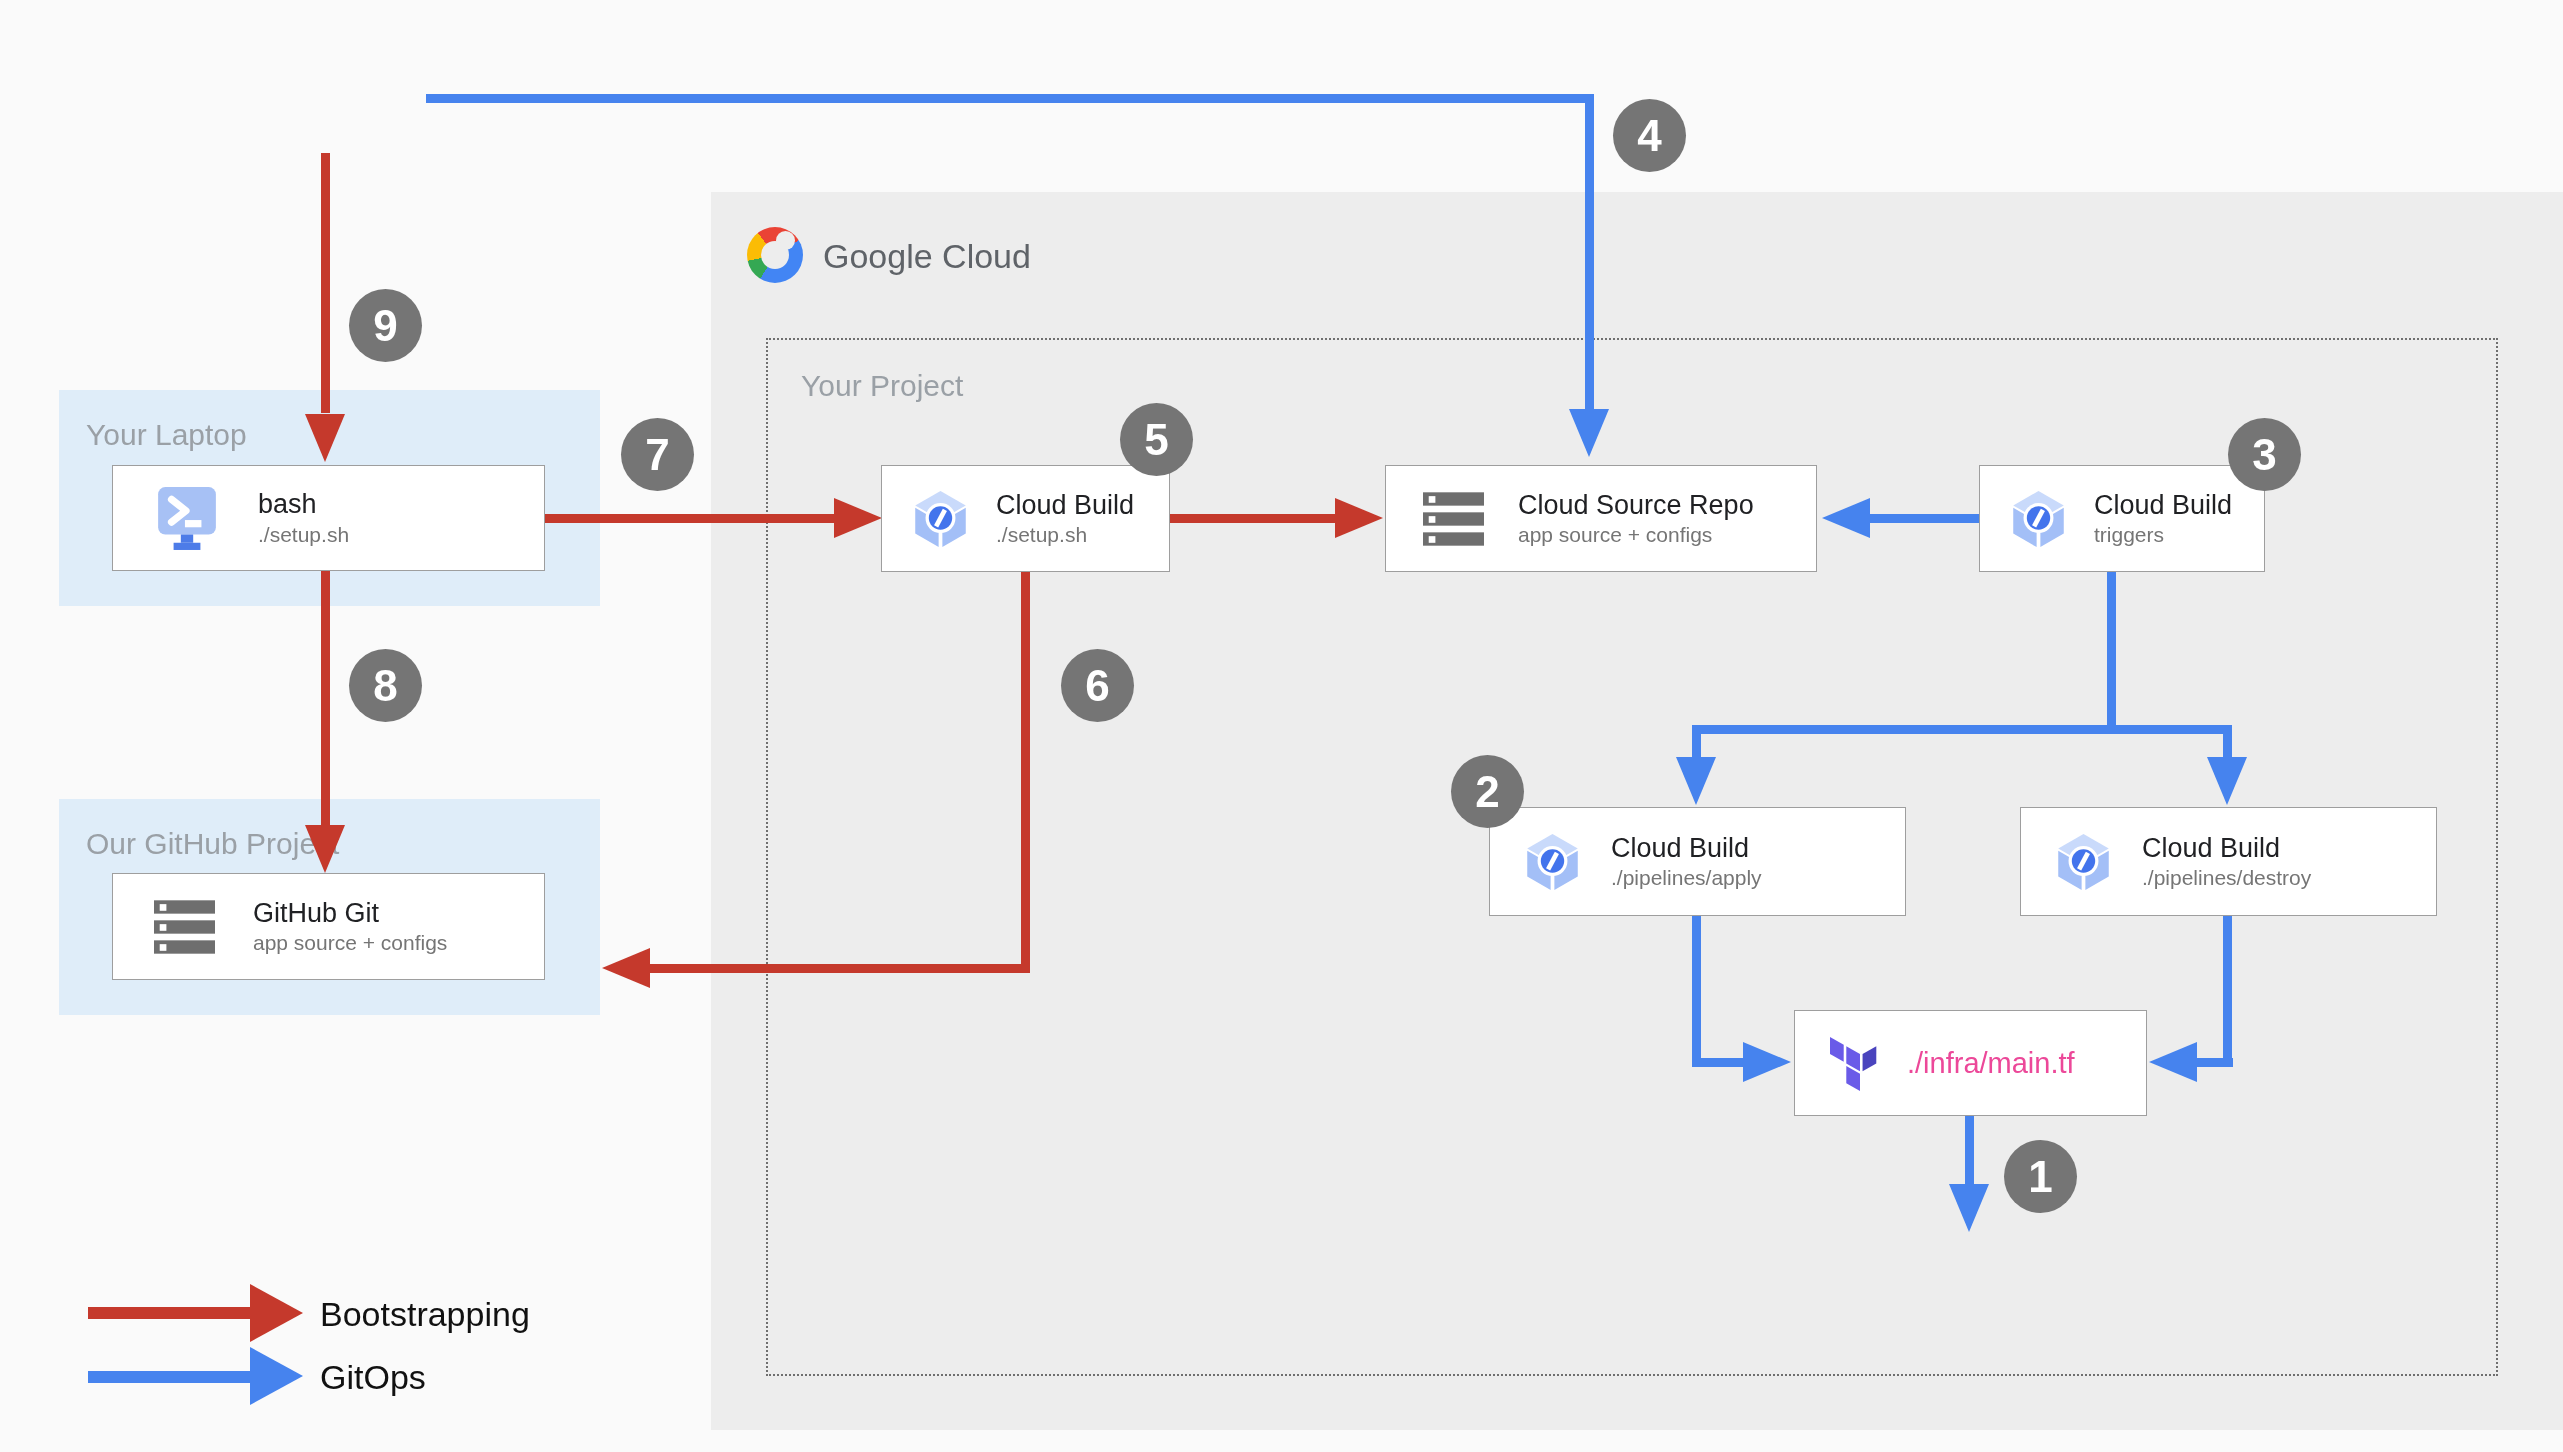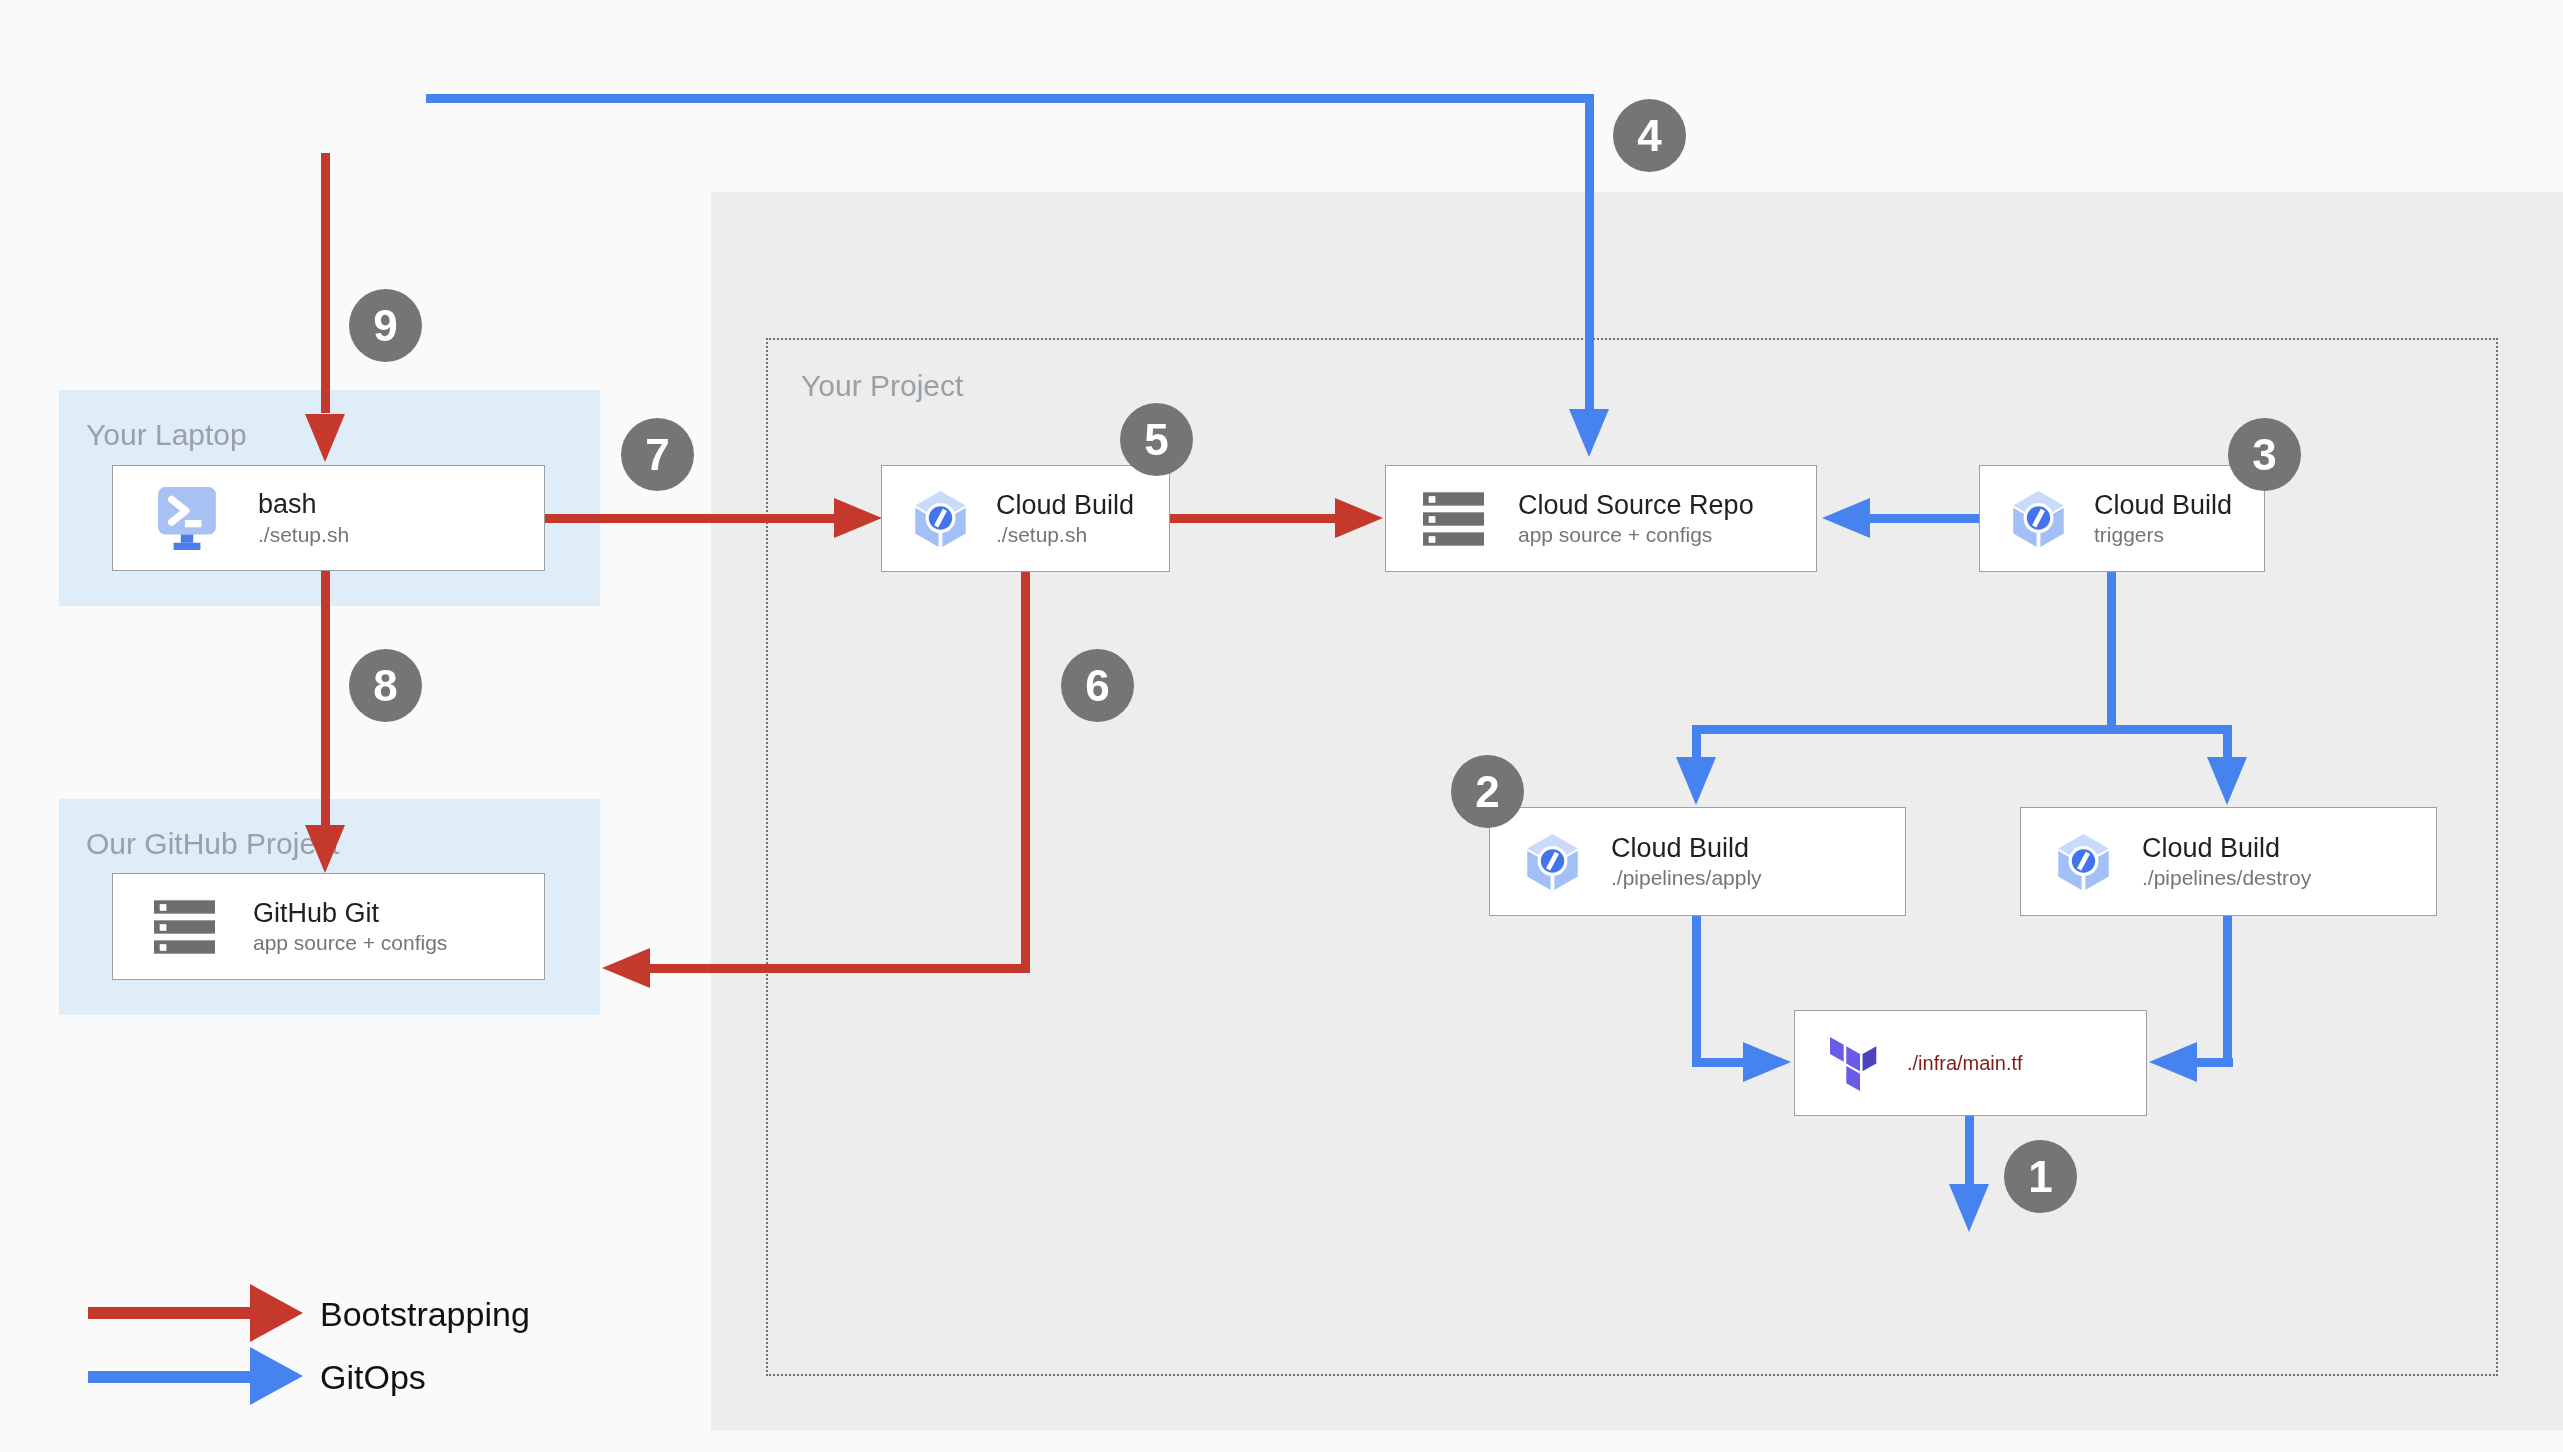--- a/index.html
+++ b/index.html
@@ -25,21 +25,21 @@
   .dotted-area{border:2.2px dotted #6F6F6F;}
   .blue-container{background:var(--container-blue);}
   .area-label{color:var(--area-label);font-size:30px;white-space:nowrap;}
 
   
   .node{background:#fff;border:1.5px solid var(--box-border);box-sizing:border-box;
         display:flex;align-items:center;gap:34px;padding-left:34px;}
   .node .txt{display:flex;flex-direction:column;line-height:1.25;}
   .node .title{font-size:27px;color:var(--title);}
   .node .sub{font-size:21px;color:var(--sub);}
-  .node.single .title{font-size:20px;color:#7f1d1d;}
+  .node.single .title{font-size:29px;color:#ec4899;}
   .dev-node{background:var(--cream);border:1.5px solid #9E9C94;box-sizing:border-box;
         display:flex;align-items:center;gap:29px;padding-left:41px;}
   .dev-node .title{font-size:28px;color:var(--title);}
 
   
   .badge{width:73px;height:73px;border-radius:50%;background:var(--badge);
          color:#fff;font-size:44px;font-weight:bold;display:flex;
          align-items:center;justify-content:center;z-index:30;}
 
   
@@ -70,20 +70,28 @@
 
   svg{display:block;}
 </style>
 </head>
 <body>
 
 <div class="canvas">
 
   <div class="abs gc-area" style="left:711px;top:192px;width:1852px;height:1238px;"></div>
 
+  <div class="abs" style="left:747px;top:227px;width:307px;height:58px;">
+    <div class="abs" style="left:0;top:0;width:56px;height:56px;">
+      <div class="gcp-ring"></div>
+      <div class="gcp-bump"></div>
+      <div class="gcp-hole"></div>
+    </div>
+    <div class="abs logo-text" style="left:76px;top:29px;">Google Cloud</div>
+  </div>
 
   <div class="abs dotted-area" style="left:766px;top:338px;width:1732px;height:1038px;box-sizing:border-box;"></div>
   <div class="abs area-label" style="left:801px;top:369px;">Your Project</div>
 
   <div class="abs blue-container" style="left:59px;top:390px;width:541px;height:216px;"></div>
   <div class="abs area-label" style="left:86px;top:418px;">Your Laptop</div>
 
   <div class="abs blue-container" style="left:59px;top:799px;width:541px;height:216px;"></div>
   <div class="abs area-label" style="left:86px;top:827px;">Our GitHub Project</div>
 

